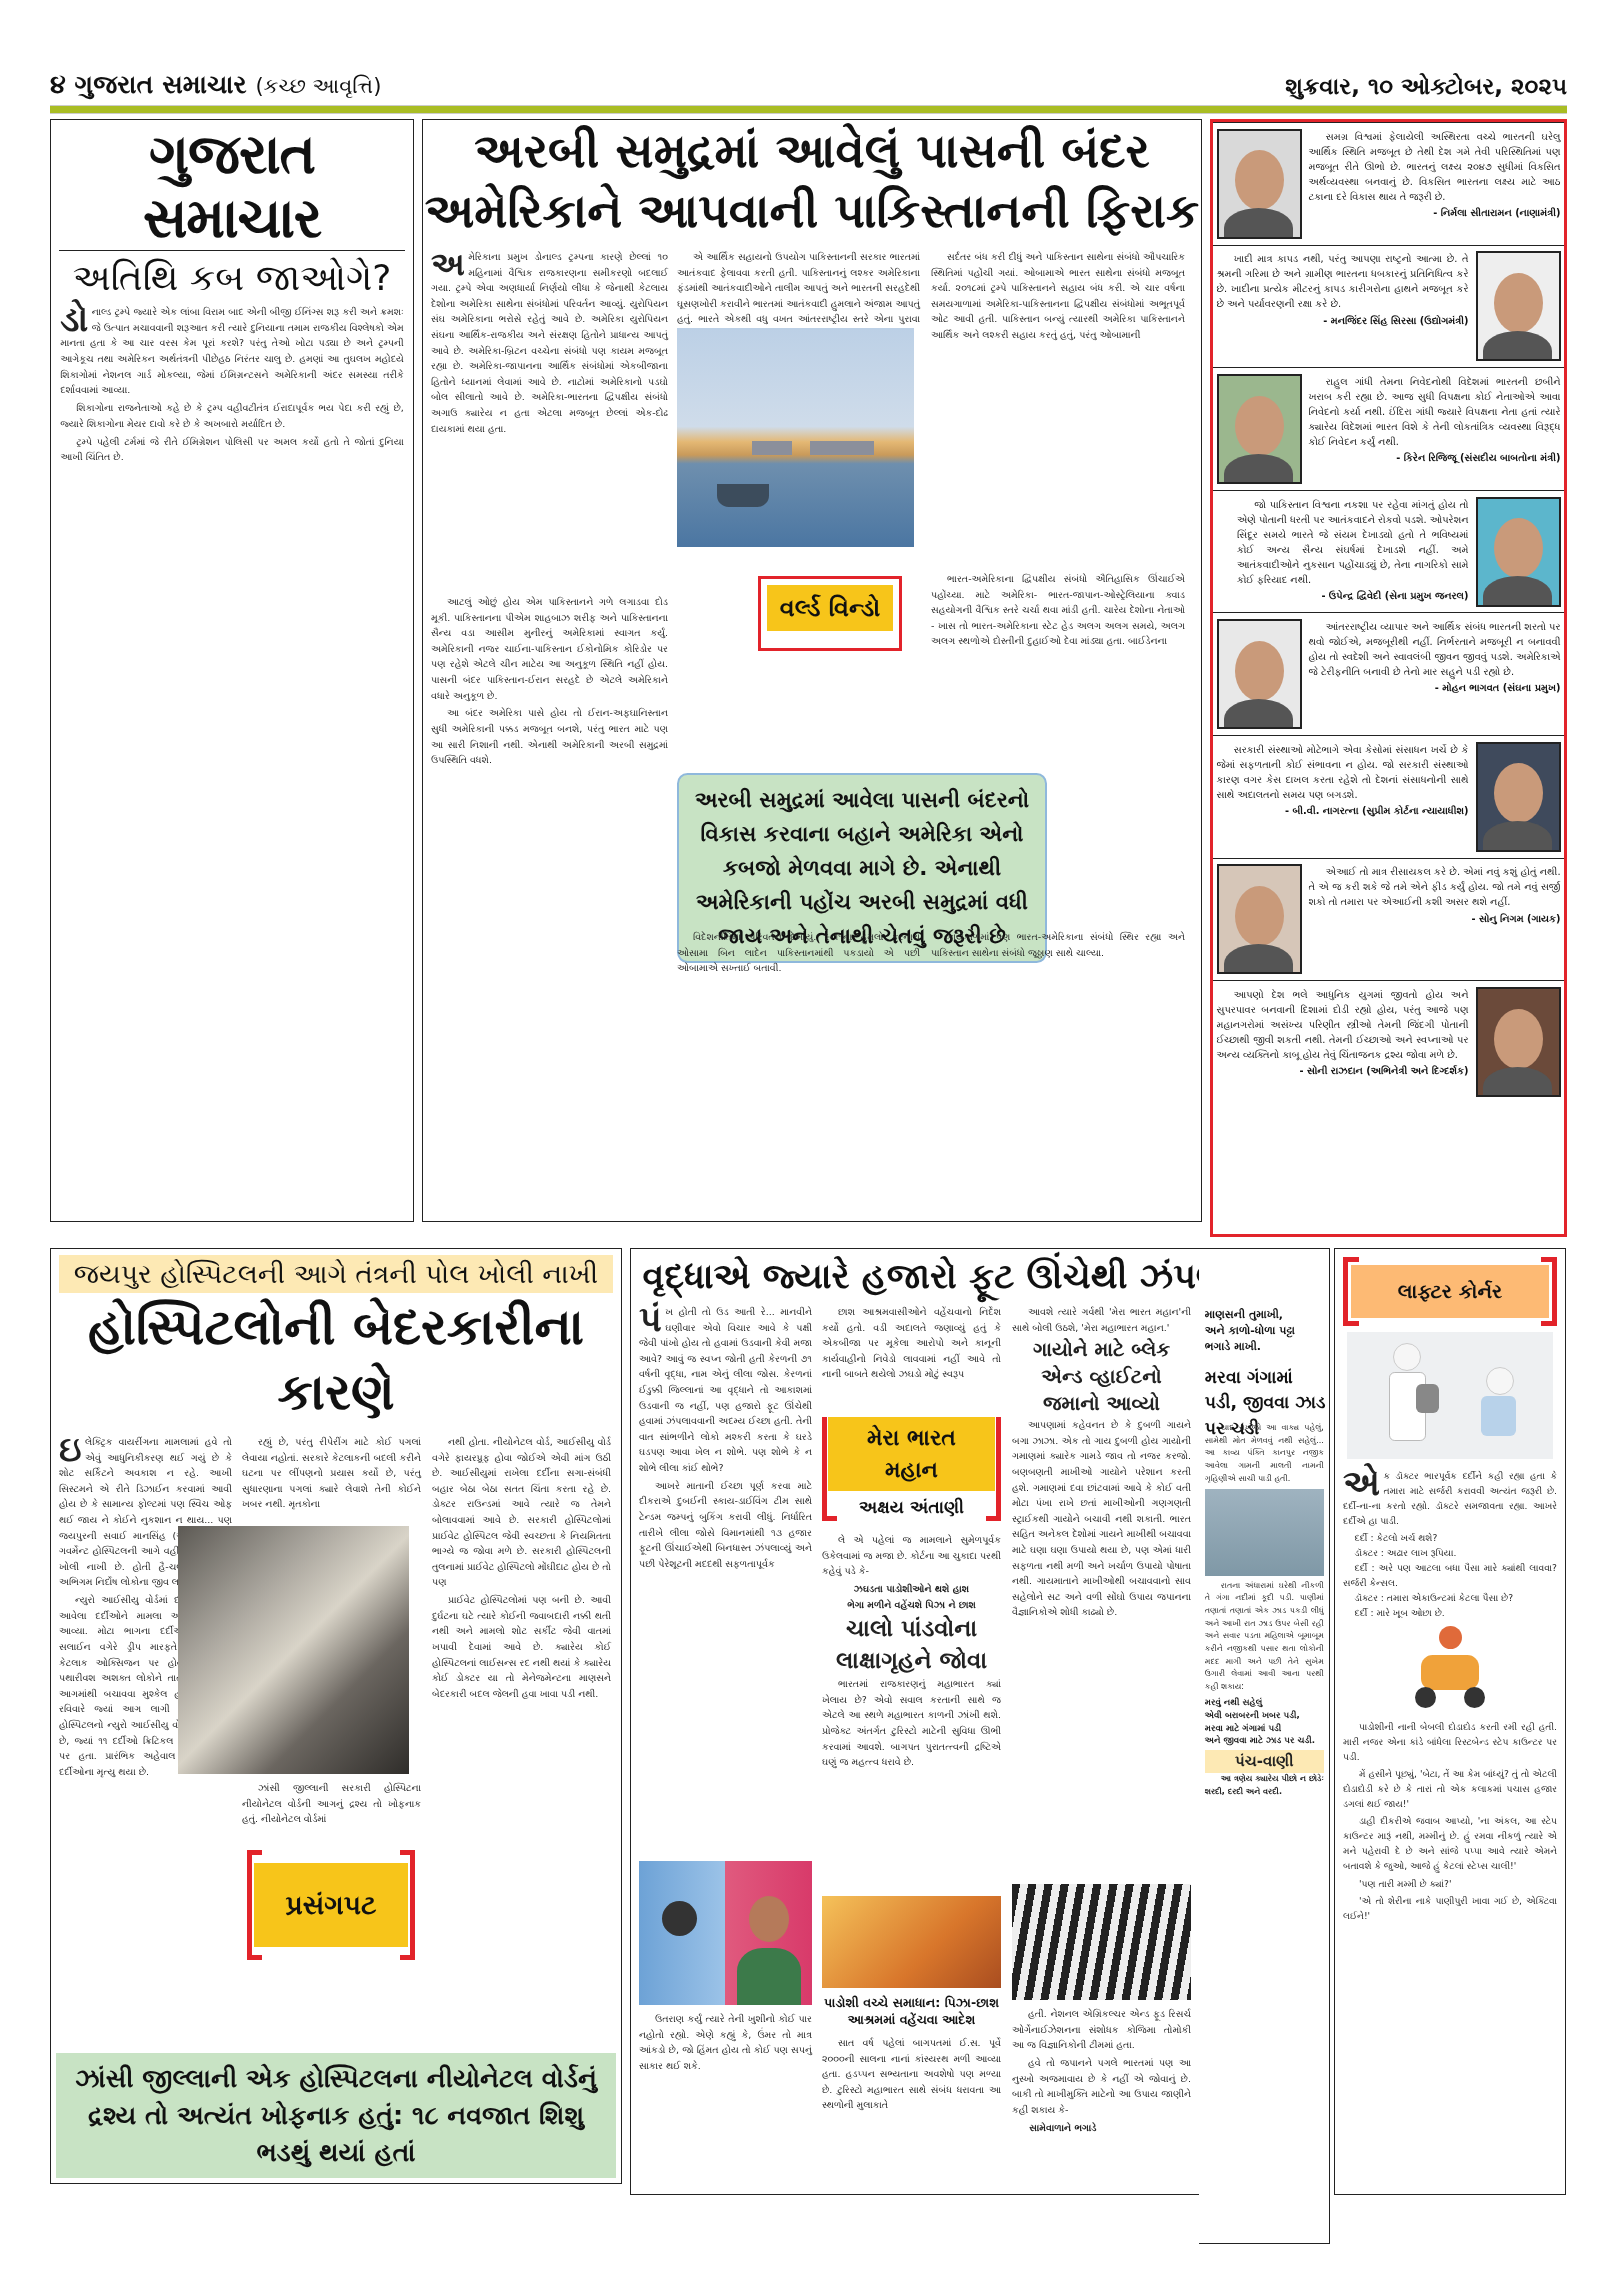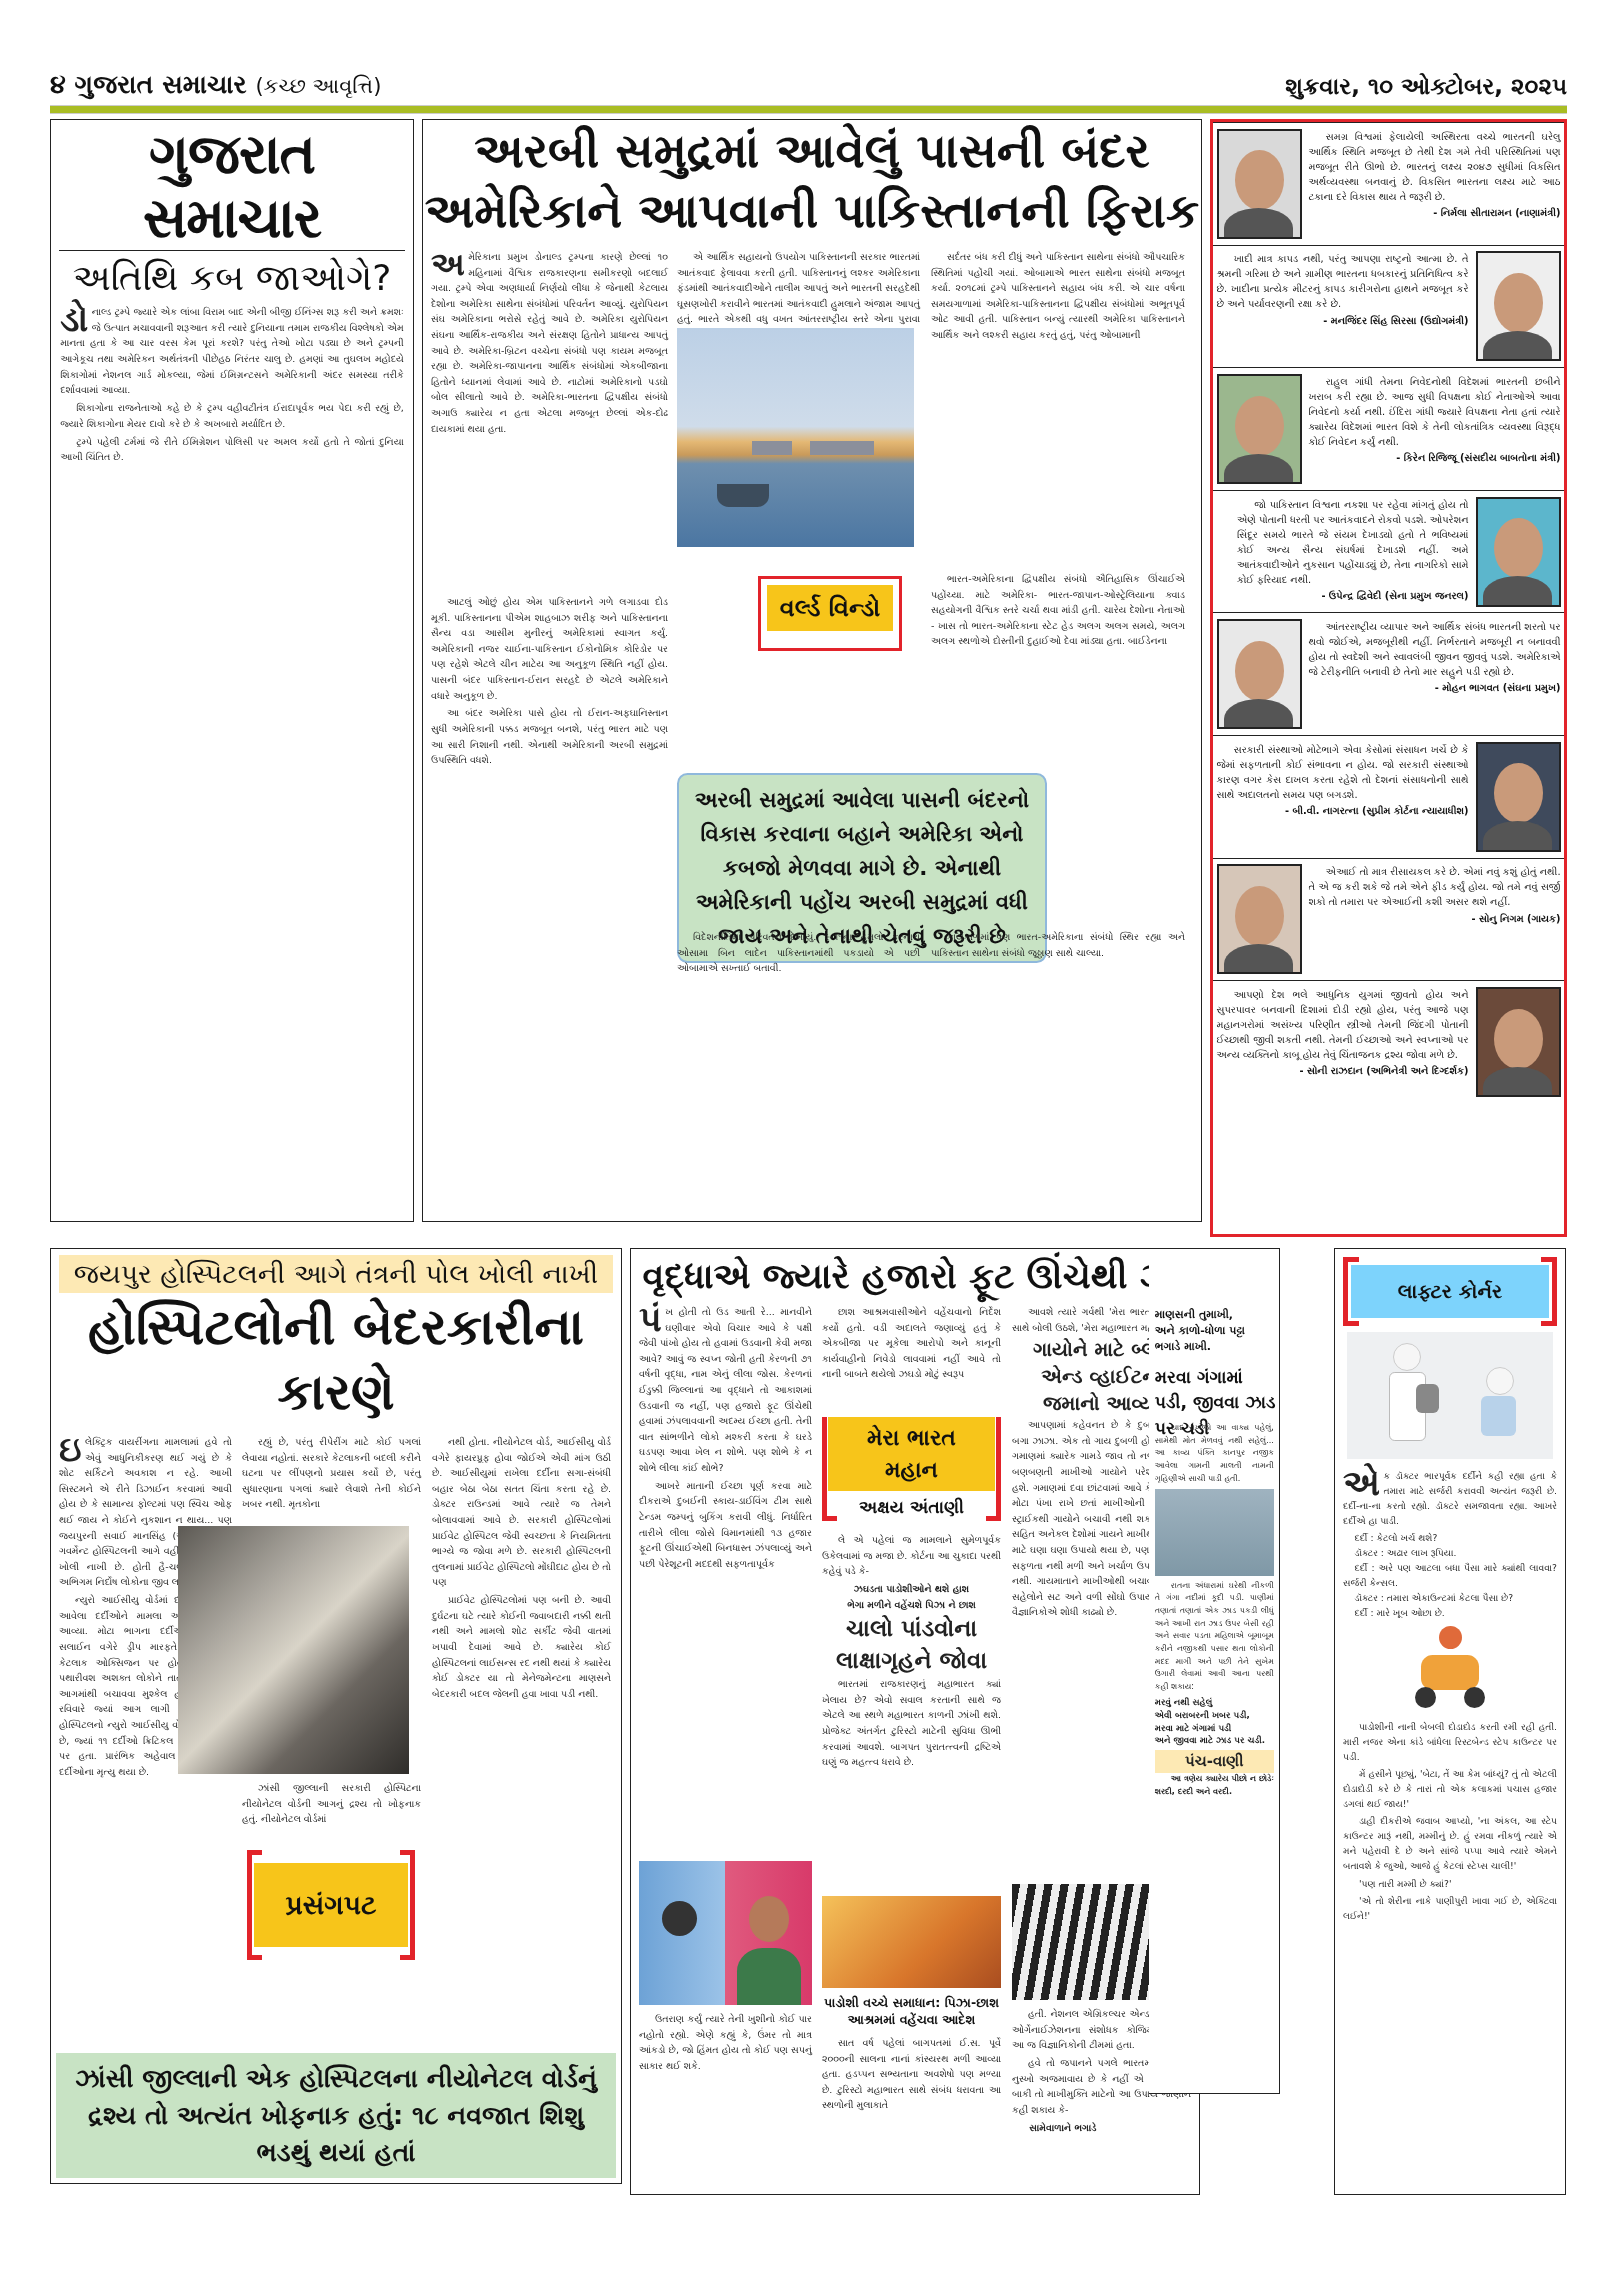--- a/index.html
+++ b/index.html
@@ -68,21 +68,21 @@
   .mera-box .brk.r { right: 0; border-left: none; }
   .mera-box .inner { position: absolute; left: 5.8px; right: 5.8px; top: 0; height: 74px; background: #f7c51a; display: flex; flex-direction: column; align-items: center; justify-content: center; font-size: 22px; font-weight: 900; line-height: 32px; }
   .mera-box .auth { position: absolute; left: 0; right: 0; top: 80px; text-align: center; font-size: 17.3px; font-weight: bold; }
   .sub-head { font-size: 23px; font-weight: bold; text-align: center; line-height: 32px; }
   .panch { background: #fde9b4; text-align: center; font-size: 23px; font-weight: bold; line-height: 36px; }
 
   .laughter-head { position: relative; height: 69px; margin: 8px 8px 5.8px 8px; }
   .laughter-head .brk { position: absolute; top: 0; width: 16px; height: 69px; border: 5.8px solid #e2232a; }
   .laughter-head .brk.l { left: 0; border-right: none; }
   .laughter-head .brk.r { right: 0; border-left: none; }
-  .laughter-head .bar { position: absolute; left: 8px; right: 8px; top: 8px; bottom: 8px; background: #7dd3fc; display: flex; align-items: center; justify-content: center; font-size: 26.6px; font-weight: 900; }
+  .laughter-head .bar { position: absolute; left: 8px; right: 8px; top: 8px; bottom: 8px; background: #fdba74; display: flex; align-items: center; justify-content: center; font-size: 26.6px; font-weight: 900; }
   .laugh-illus { margin: 0 11.6px; height: 168px; background: #eef0f2; position: relative; }
   .fig-head { position: absolute; width: 28px; height: 28px; border-radius: 50%; background: #f6f6f6; border: 1.2px solid #ccc; }
   .fig-body { position: absolute; border-radius: 5.8px; }
 
   .scooter { position: absolute; width: 69px; height: 75px; }
 </style>
 </head>
 <body>
 
 <div class="abs pg-head-left">
@@ -308,21 +308,21 @@
     <p>આપણામાં કહેવનત છે કે દુબળી ગાયને બગા ઝાઝા. એક તો ગાય દુબળી હોય ગાયોની ગમાણમાં ક્યારેક ગામડે જાવ તો નજર કરજો. બણબણતી માખીઓ ગાયોને પરેશાન કરતી હશે. ગમાણમાં દવા છાંટવામાં આવે કે કોઈ વતી મોટા પંખા રાખે છતાં માખીઓની ગણગણતી સ્ટ્રાઈકથી ગાયોને બચાવી નથી શકાતી. ભારત સહિત અનેકલ દેશોમાં ગાયને માખીથી બચાવવા માટે ઘણા ઘણા ઉપાયો થયા છે, પણ એમાં ધારી સફળતા નથી મળી અને ખર્ચાળ ઉપાયો પોષાતા નથી. ગાયમાતાને માખીઓથી બચાવવાનો સાવ સહેલોને સટ અને વળી સોંઘો ઉપાય જપાનના વૈજ્ઞાનિકોએ શોધી કાઢ્યો છે.</p>
   </div>
   <div class="photo" style="left:381px; top:635px; width:179px; height:116px; background: repeating-linear-gradient(100deg, #222 0 8px, #eee 8px 16px);"></div>
   <div class="abs col-text" style="left:381px; top:757px; width:179px;">
     <p>હતી. નેશનલ એગ્રિકલ્ચર એન્ડ ફૂડ રિસર્ચ ઓર્ગેનાઈઝેશનના સંશોધક કોજિમા તોમોકી આ જ વિજ્ઞાનિકોની ટીમમાં હતા.</p>
     <p>હવે તો જપાનને પગલે ભારતમાં પણ આ નુસ્ખો અજમાવાય છે કે નહીં એ જોવાનું છે. બાકી તો માખીમુક્તિ માટેનો આ ઉપાય જાણીને કહી શકાય કે-</p>
     <div style="font-weight:bold; padding-left:17.3px;">સામેવાળાને ભગાડે</div>
   </div>
 </div>
 
-<div class="box" style="left:1149px; top:1248px; width:131px; height:846px; border-left:none;">
+<div class="box" style="left:1199px; top:1248px; width:131px; height:996px; border-left:none;">
   <div class="abs" style="left:5.8px; top:58px; width:121px; font-size:11px; font-weight:bold; line-height:16px;">
     <div>માણસની તુમાખી,</div>
     <div>અને કાળો-ધોળા પટ્ટા</div>
     <div>ભગાડે માખી.</div>
   </div>
   <div class="abs" style="left:5.8px; top:116px; width:121px; font-size:17.3px; font-weight:bold; line-height:25.4px;">મરવા ગંગામાં પડી, જીવવા ઝાડ પર ચડી</div>
   <div class="abs col-text" style="left:5.8px; top:173px; width:119px; font-size:8px; line-height:12.7px;">
     <p>યાદ રાખજો આ વાક્ય પહેલું, સામેથી મોત મેળવવું નથી સહેલું... આ કાવ્ય પંક્તિ કાનપુર નજીક આવેલા ગામની માલતી નામની ગૃહિણીએ સાચી પાડી હતી.</p>
     <div class="photo" style="position:relative; width:119px; height:87px; background: linear-gradient(to bottom,#9fb3c0,#7f98a6); margin:3.5px 0;"></div>
     <p>રાતના અંધારામાં ઘરેથી નીકળી તે ગંગા નદીમાં કૂદી પડી. પાણીમાં તણાતાં તણાતાં એક ઝાડ પકડી લીધું અને આખી રાત ઝાડ ઉપર બેસી રહી અને સવાર પડતા મહિલાએ બૂમાબૂમ કરીને નજીકથી પસાર થતા લોકોની મદદ માગી અને પછી તેને સુખેમ ઉગારી લેવામાં આવી આના પરથી કહી શકાય:</p>

